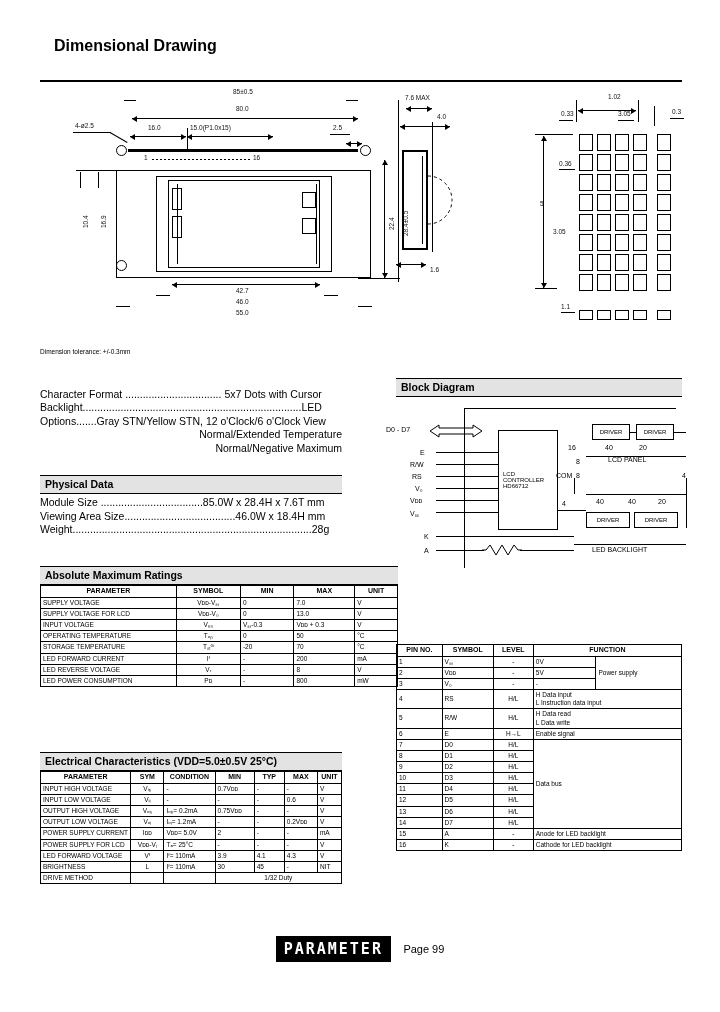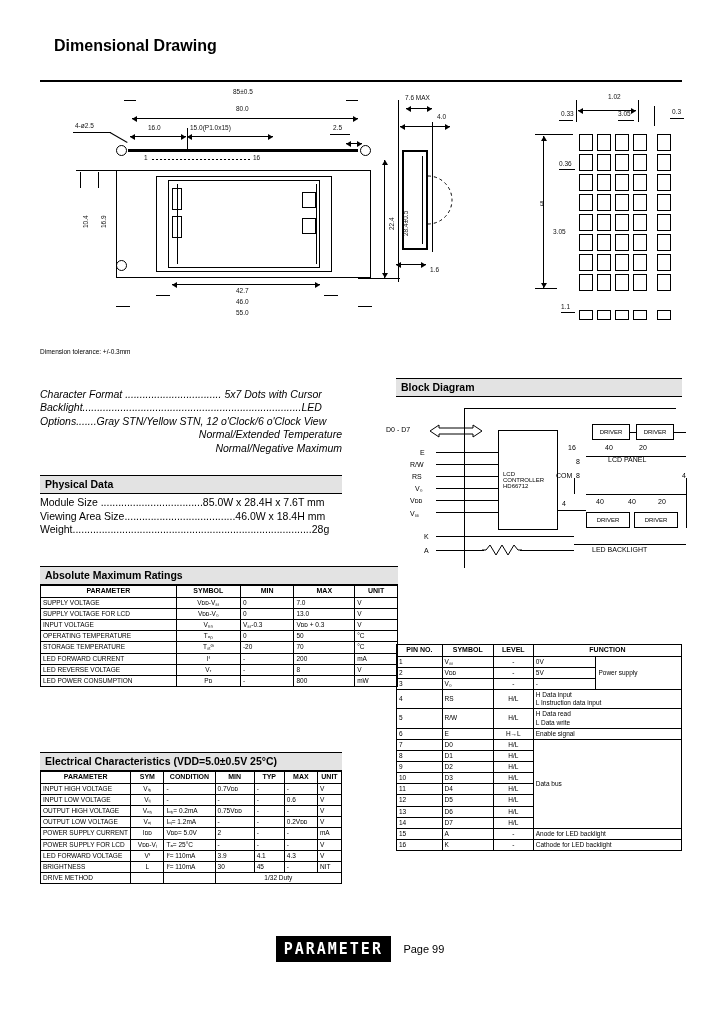--- a/index.html
+++ b/index.html
@@ -251,21 +251,21 @@
       <div class="box" style="left:557px; top:222px; width:14px; height:10px;"></div>
       <div class="box" style="left:575px; top:222px; width:14px; height:10px;"></div>
       <div class="box" style="left:593px; top:222px; width:14px; height:10px;"></div>
       <div class="box" style="left:617px; top:222px; width:14px; height:10px;"></div>
     </div>
   </div>
 
   <div class="tolerance">Dimension tolerance: +/-0.3mm</div>
 
   <div class="panel" style="left:40px; top:376px; width:302px;">
-    <div style="padding-top:12px;font-style:italic;">
+    <div style="padding-top:12px;">
       <div class="spec-line">Character Format ................................. 5x7  Dots with Cursor</div>
       <div class="spec-line">Backlight...........................................................................LED</div>
       <div class="spec-line">Options.......Gray STN/Yellow STN, 12 o'Clock/6 o'Clock View</div>
       <div class="spec-line spec-right">Normal/Extended Temperature</div>
       <div class="spec-line spec-right">Normal/Negative Maximum</div>
     </div>
   </div>
 
   <div class="panel" style="left:40px; top:475px; width:302px;">
     <div class="panel-hd">Physical Data</div>

